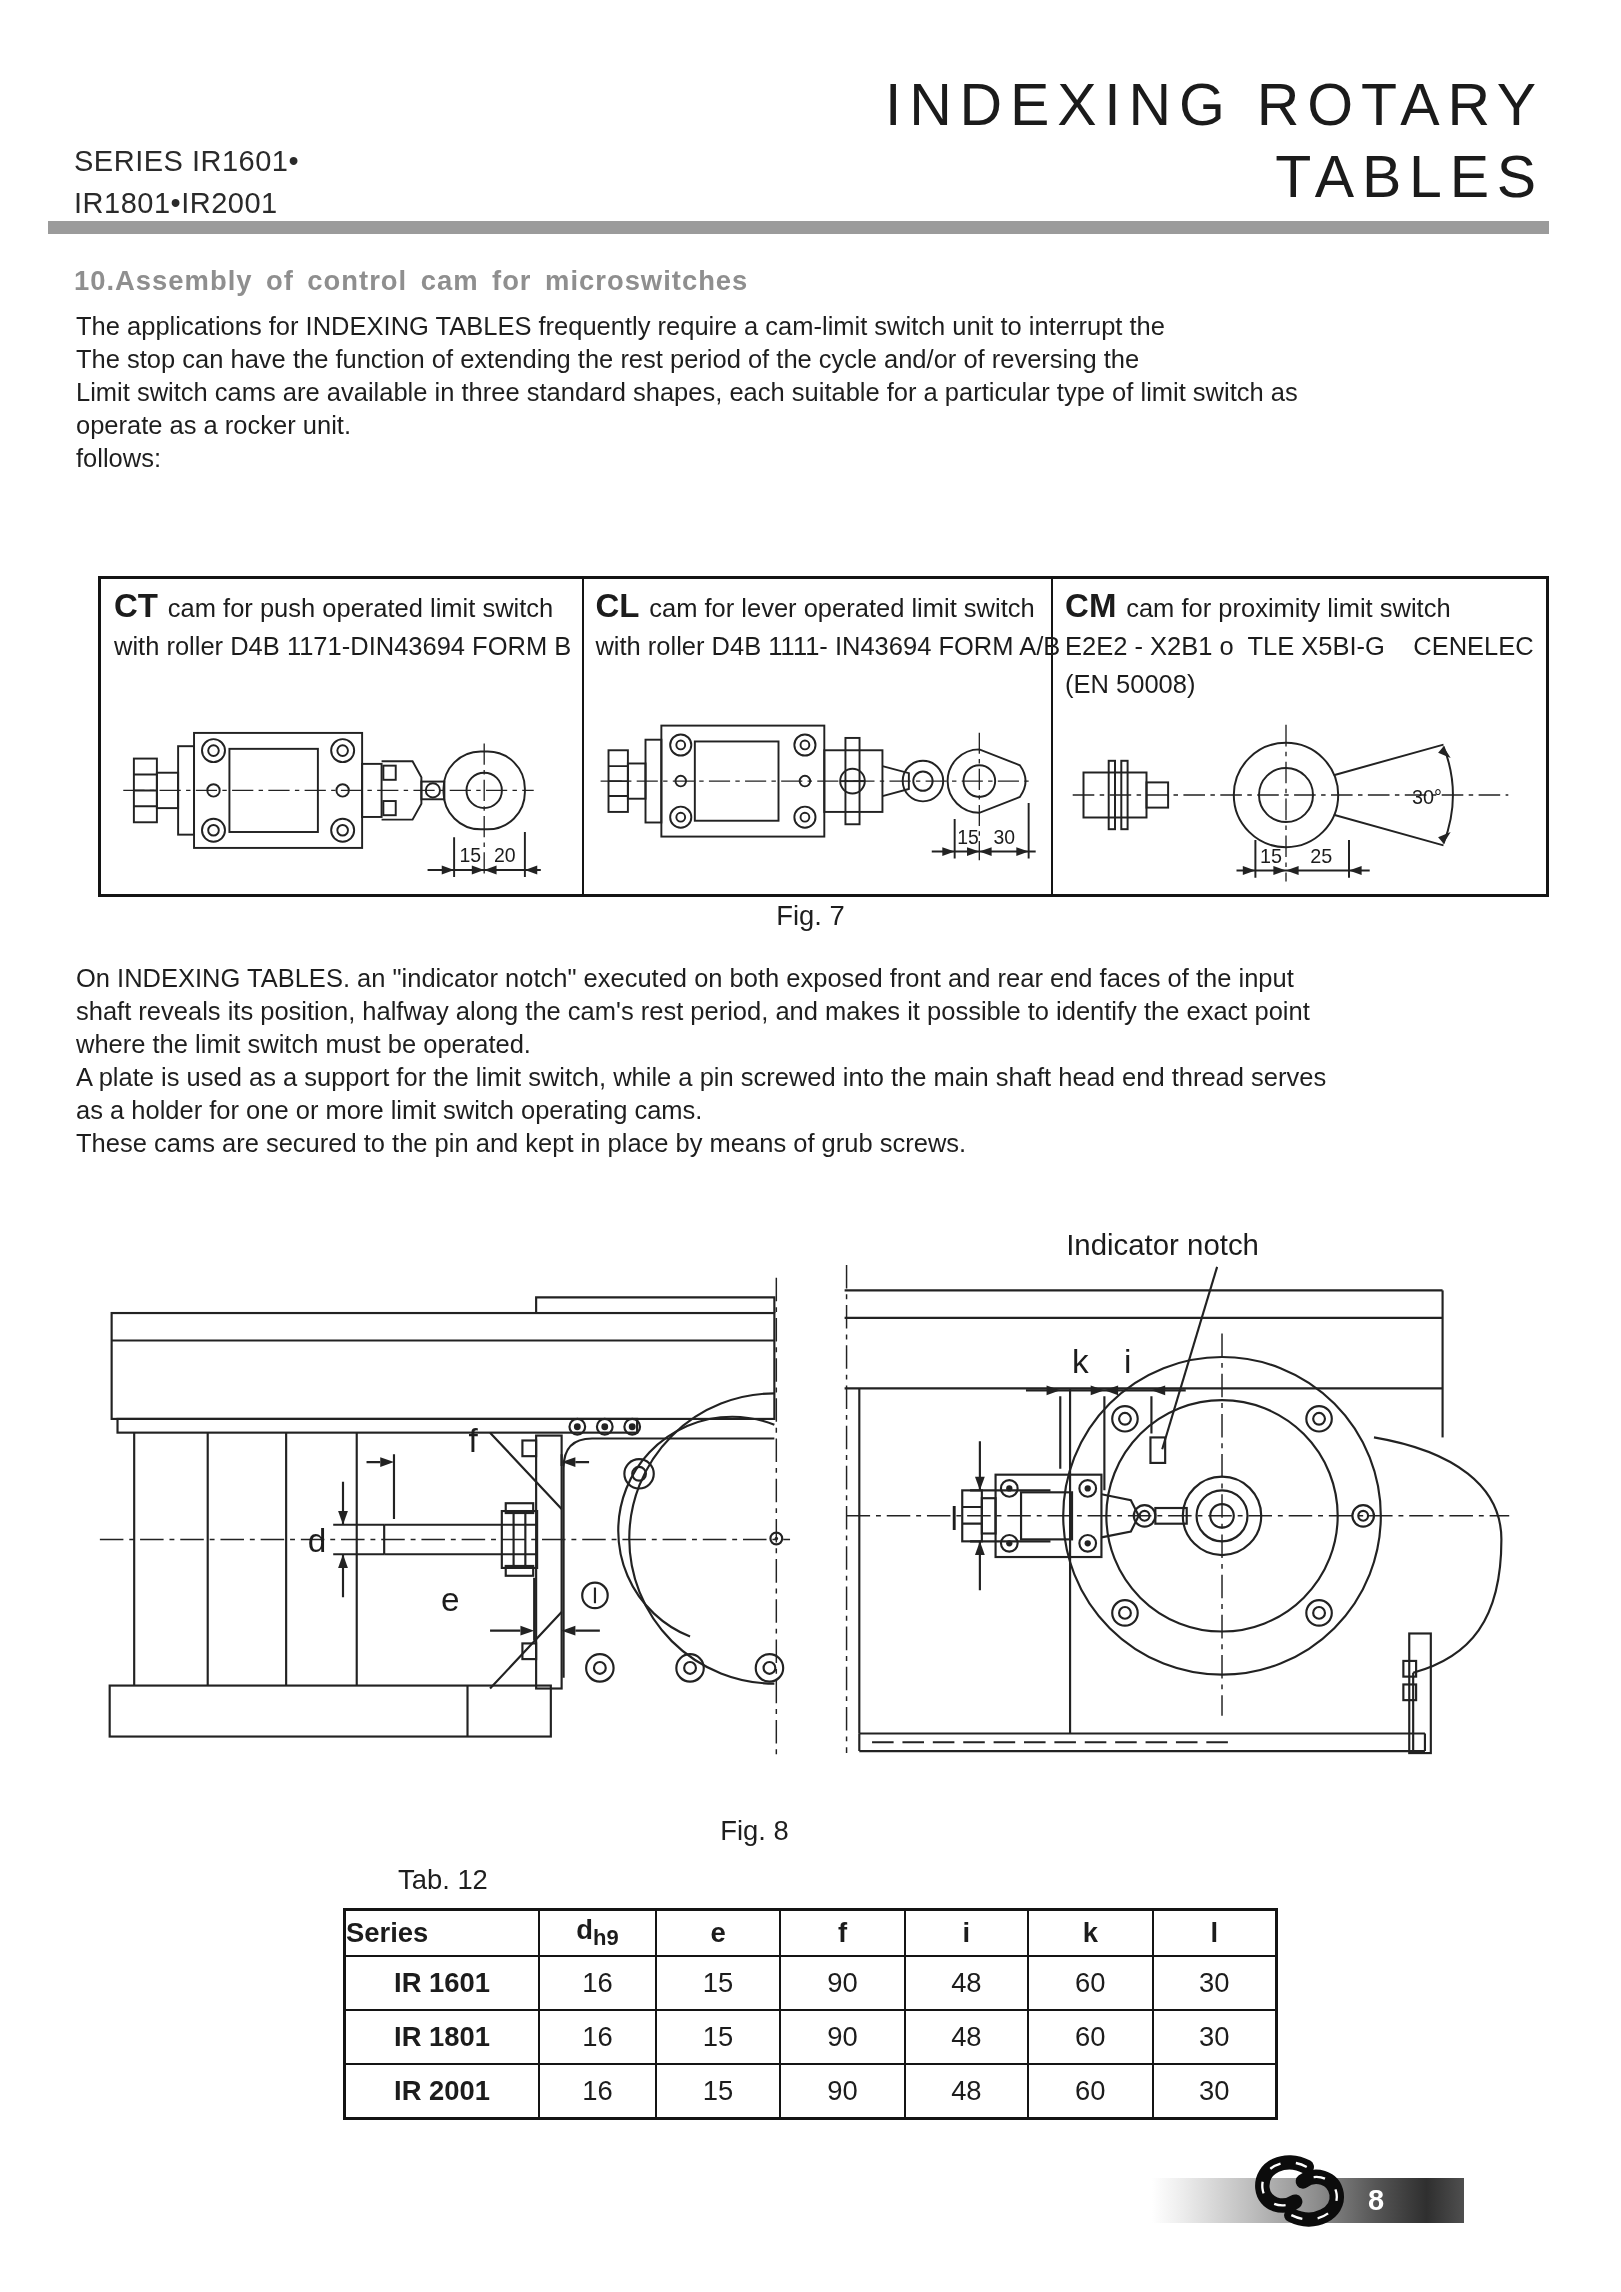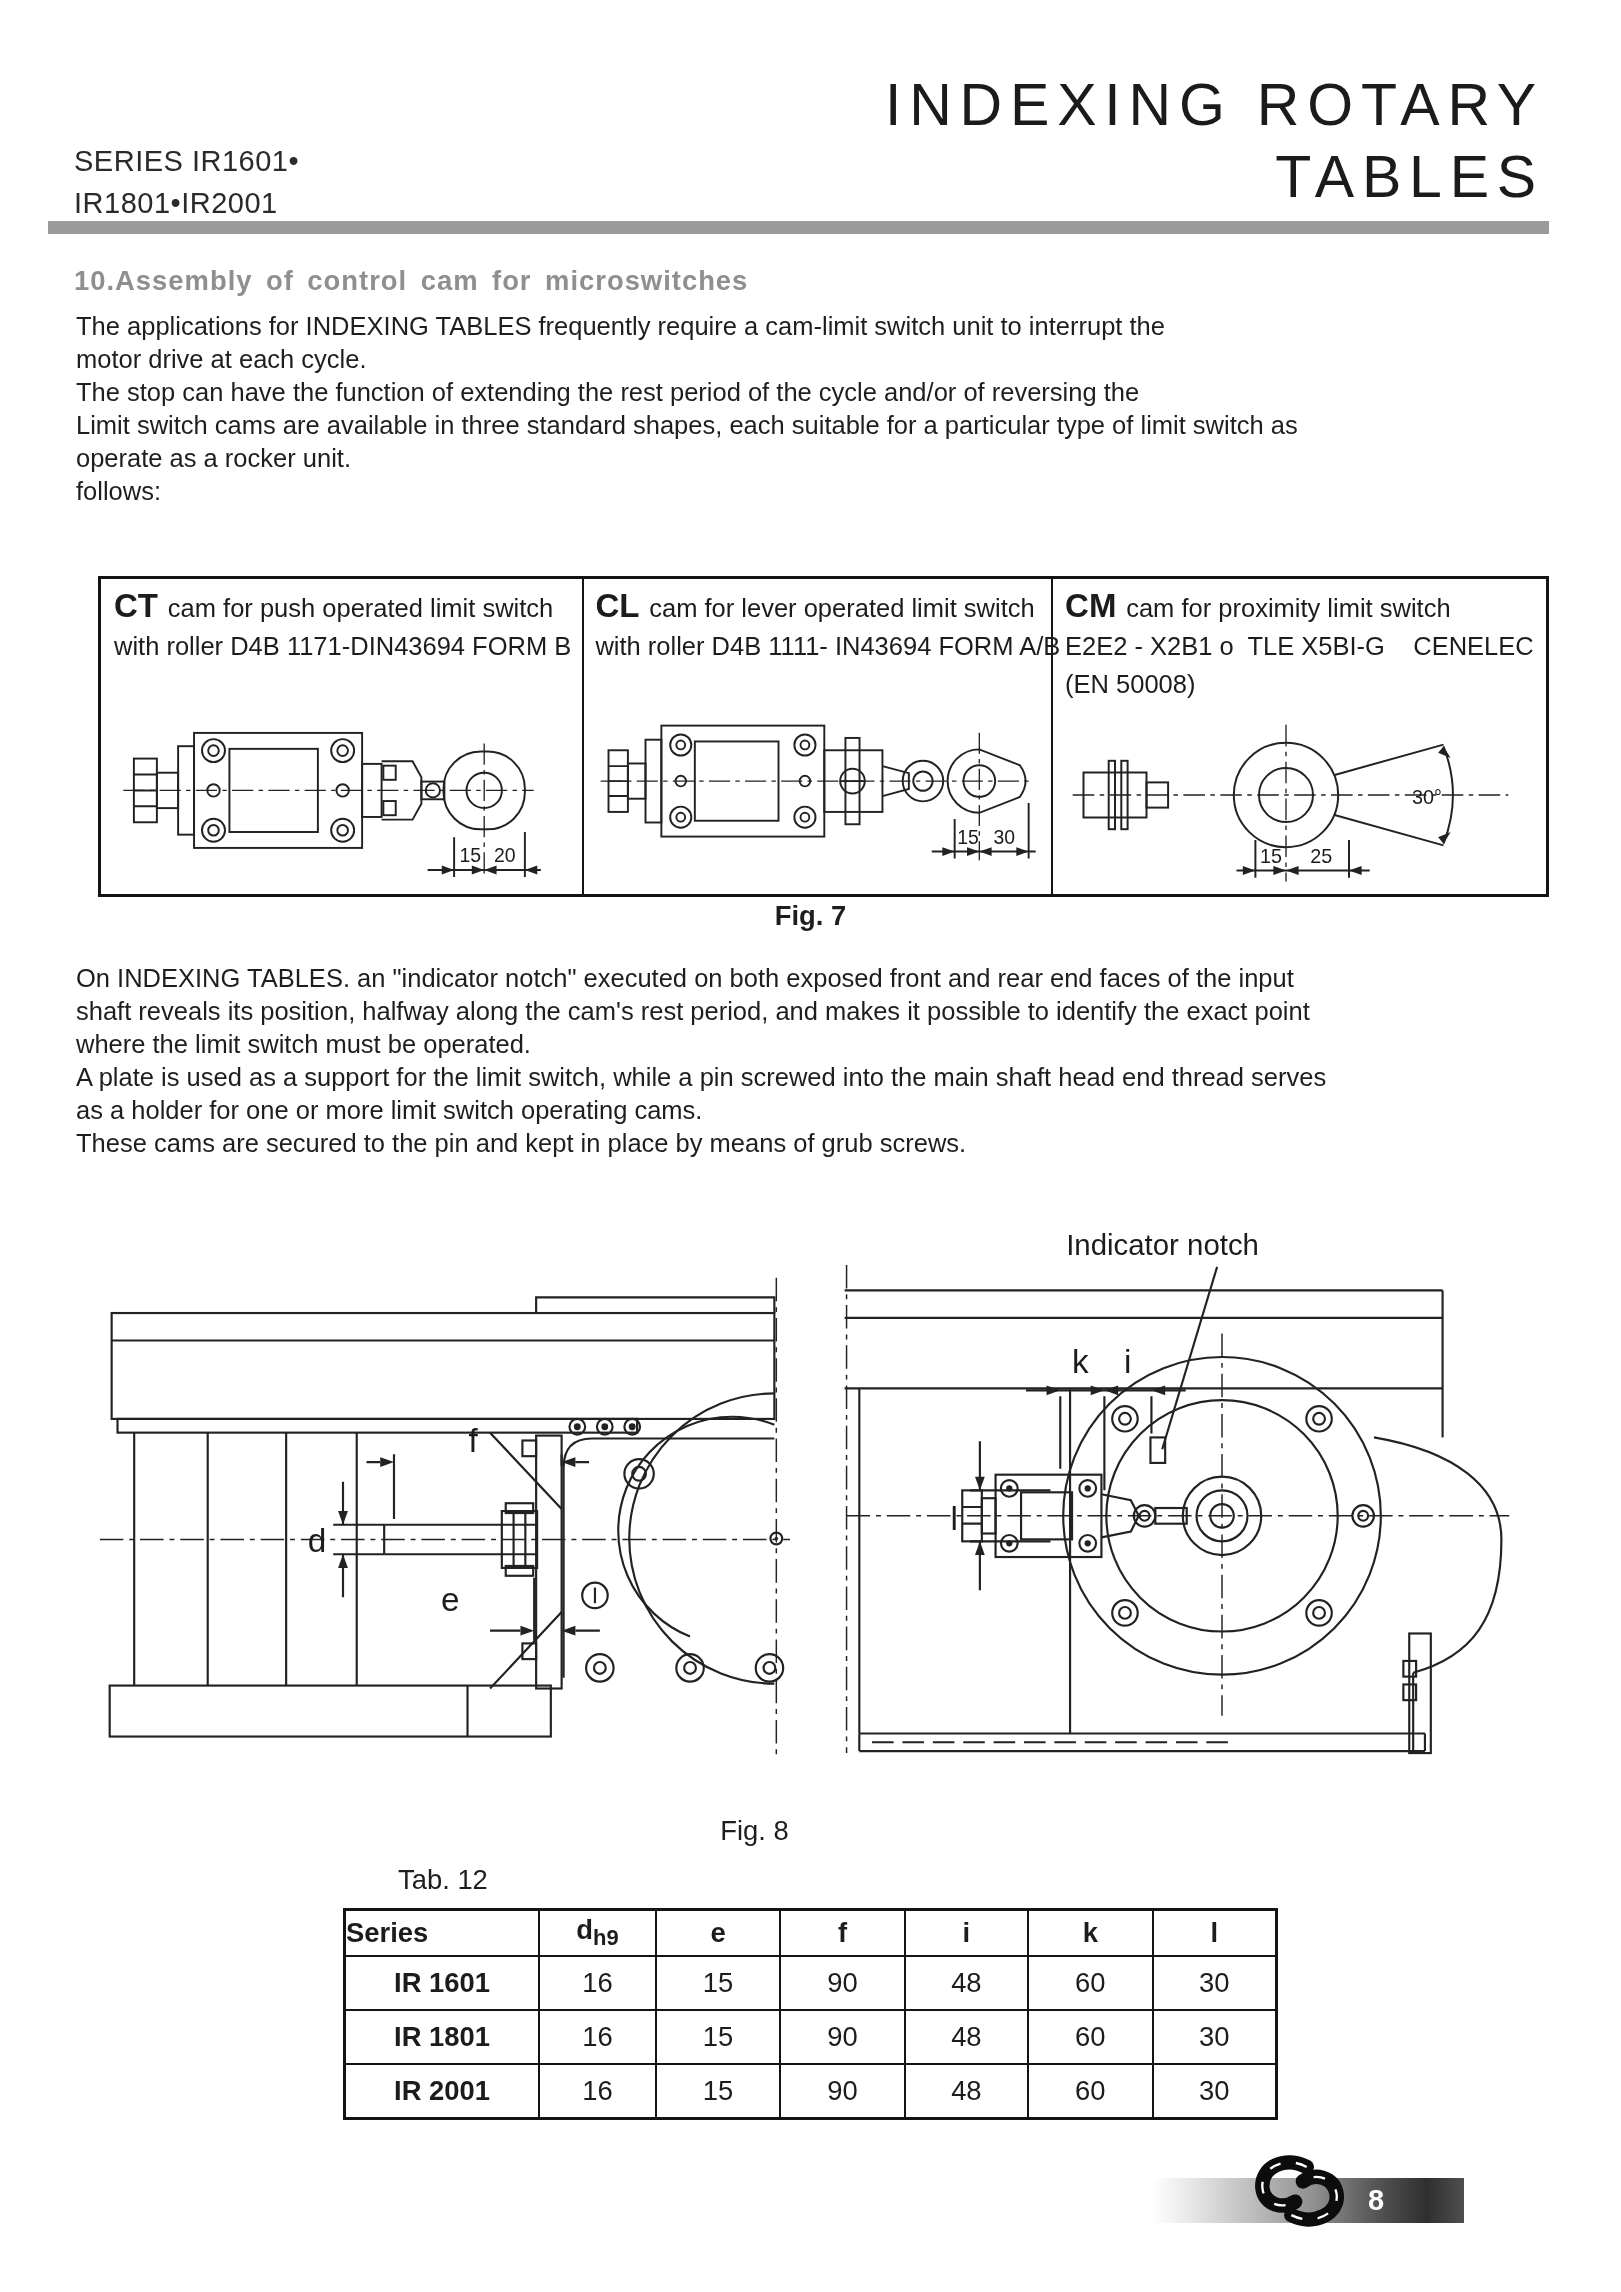--- a/index.html
+++ b/index.html
@@ -53,21 +53,20 @@
   <div class="abs series" style="left:74px;top:145px;">SERIES IR1601•</div>
   <div class="abs series" style="left:74px;top:187px;">IR1801•IR2001</div>
   <div class="abs title-line" style="right:77px;top:71px;">INDEXING ROTARY</div>
   <div class="abs title-line" style="right:77px;top:143px;">TABLES</div>
   <div class="abs header-rule" style="left:48px;top:221px;width:1501px;"></div>
 
   <div class="abs section-heading" style="left:74px;top:265px;">10.Assembly of control cam for microswitches</div>
 
   <div class="abs" style="left:76px;top:310px;">
     <div class="bodyline">The applications for INDEXING TABLES frequently require a cam-limit switch unit to interrupt the</div>
-    <div class="bodyline">motor drive at each cycle.</div>
     <div class="bodyline">The stop can have the function of extending the rest period of the cycle and/or of reversing the</div>
     <div class="bodyline">Limit switch cams are available in three standard shapes, each suitable for a particular type of limit switch as</div>
     <div class="bodyline">operate as a rocker unit.</div>
     <div class="bodyline">follows:</div>
   </div>
 
   <div class="abs fig7" style="left:98px;top:576px;width:1451px;height:321px;">
 
     <div class="fig7cell divider" style="width:33.4%;padding-left:13px;">
       <div class="cellhead"><span class="cellcode">CT</span><span>cam for push operated limit switch</span></div>
@@ -175,21 +174,21 @@
         <polygon class="ar" points="211,184 197,179 197,189"></polygon>
         <polygon class="ar" points="245,184 231,179 231,189"></polygon>
         <polygon class="ar" points="245,184 259,179 259,189"></polygon>
         <polygon class="ar" points="315,184 329,179 329,189"></polygon>
         <text class="dimtxt" x="216" y="175">15</text>
         <text class="dimtxt" x="272" y="175">25</text>
       </svg>
     </div>
   </div>
 
-  <div class="abs caption" style="left:0;top:900px;width:1621px;text-align:center;font-weight:bold;">Fig. 7</div>
+  <div class="abs caption" style="left:0;top:900px;width:1621px;text-align:center;">Fig. 7</div>
 
   <div class="abs" style="left:76px;top:962px;">
     <div class="bodyline">On INDEXING TABLES. an "indicator notch" executed on both exposed front and rear end faces of the input</div>
     <div class="bodyline">shaft reveals its position, halfway along the cam's rest period, and makes it possible to identify the exact point</div>
     <div class="bodyline">where the limit switch must be operated.</div>
     <div class="bodyline">A plate is used as a support for the limit switch, while a pin screwed into the main shaft head end thread serves</div>
     <div class="bodyline">as a holder for one or more limit switch operating cams.</div>
     <div class="bodyline">These cams are secured to the pin and kept in place by means of grub screws.</div>
   </div>
 

